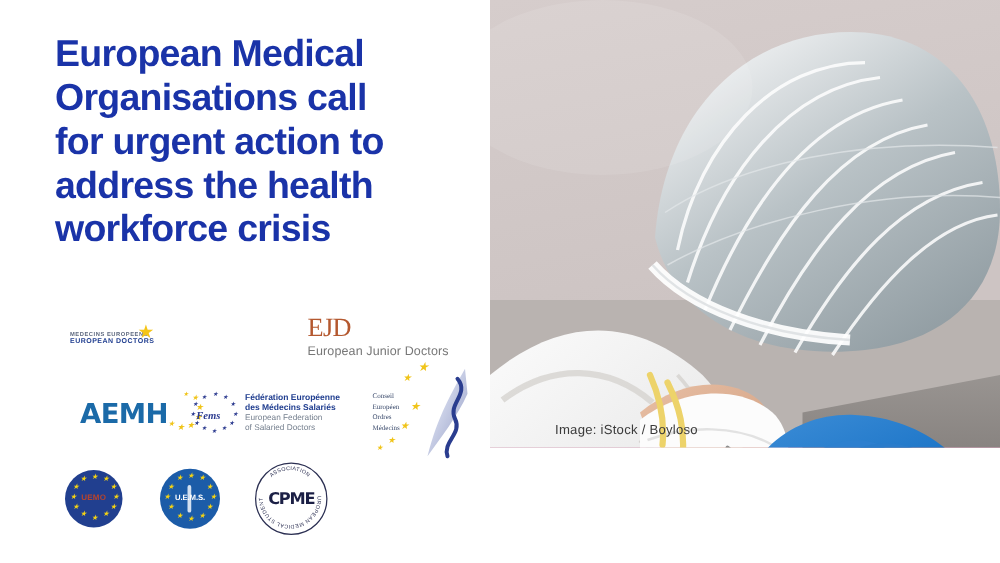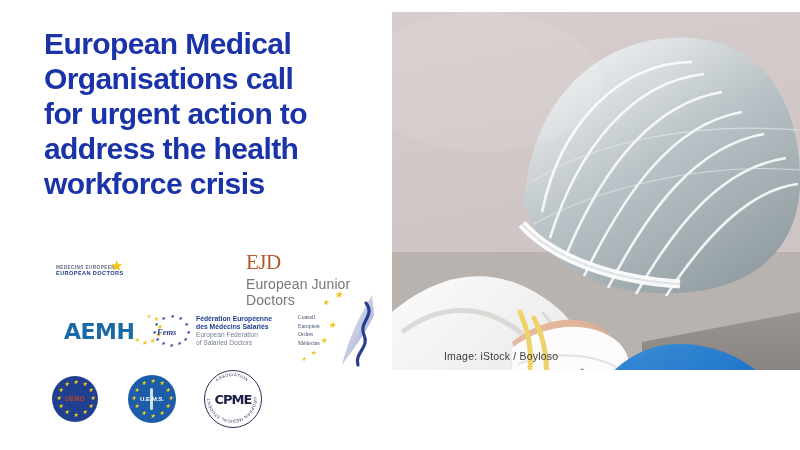--- a/index.html
+++ b/index.html
@@ -50,21 +50,21 @@
   .cpme-text{margin-left:8px;line-height:1.12;}
   .cpme-text .t1{font-size:4.6px;letter-spacing:.45px;color:#5f6a80;font-weight:bold;}
   .cpme-text .t2{font-size:5.6px;letter-spacing:.4px;color:#1f3d8f;font-weight:bold;}
 
   
   .ejd{margin-left:36px;width:132px;height:38px;flex-direction:column;align-items:flex-start;}
   .ejd-mark{
     font-family:"Liberation Serif", serif;
     font-size:21px;color:#b4582f;line-height:1;letter-spacing:-0.5px;
   }
-  .ejd-sub{font-size:14px;color:#777777;margin-top:3px;letter-spacing:.1px;}
+  .ejd-sub{font-size:10px;color:#777777;margin-top:3px;letter-spacing:.1px;}
 
   
   .fems{width:140px;height:44px;}
   .fems-circle{
     position:relative;width:40px;height:34px;flex:0 0 40px;
   }
   .fems-circle .star{position:absolute;color:#2b3a8f;font-size:5px;line-height:5px;}
   .fems-word{
     position:absolute;left:5px;top:13px;
     font-family:"Liberation Serif", serif;font-style:italic;font-weight:bold;
@@ -125,21 +125,21 @@
   .emsa-mark{
     position:absolute;left:0;right:0;top:24px;text-align:center;
     font-family:"DejaVu Sans", sans-serif;
     font-weight:bold;font-size:13px;color:#1b1f45;letter-spacing:-1px;
   }
   .emsa-ringtext{position:absolute;left:0;top:0;width:60px;height:60px;}
   .emsa-ringtext text{font-size:4.3px;fill:#2b2f52;letter-spacing:.3px;font-family:"Liberation Sans", sans-serif;}
 
   
   .photo{
-    position:absolute;left:392px;top:12px;width:408px;height:358px;
+    position:absolute;left:392px;top:0;width:408px;height:358px;
     overflow:hidden;background:#ec4899;
   }
   .photo svg{display:block;width:408px;height:450px;}
   .credit{
     position:absolute;left:52px;bottom:8px;
     font-size:10.5px;color:#3b3b3b;
     letter-spacing:.2px;
     font-family:"Liberation Sans", sans-serif;
   }
 </style>

